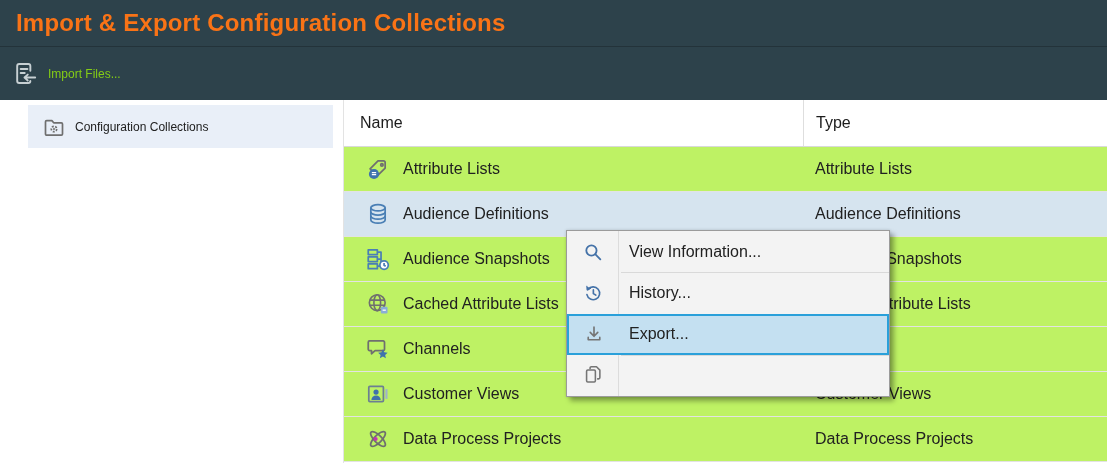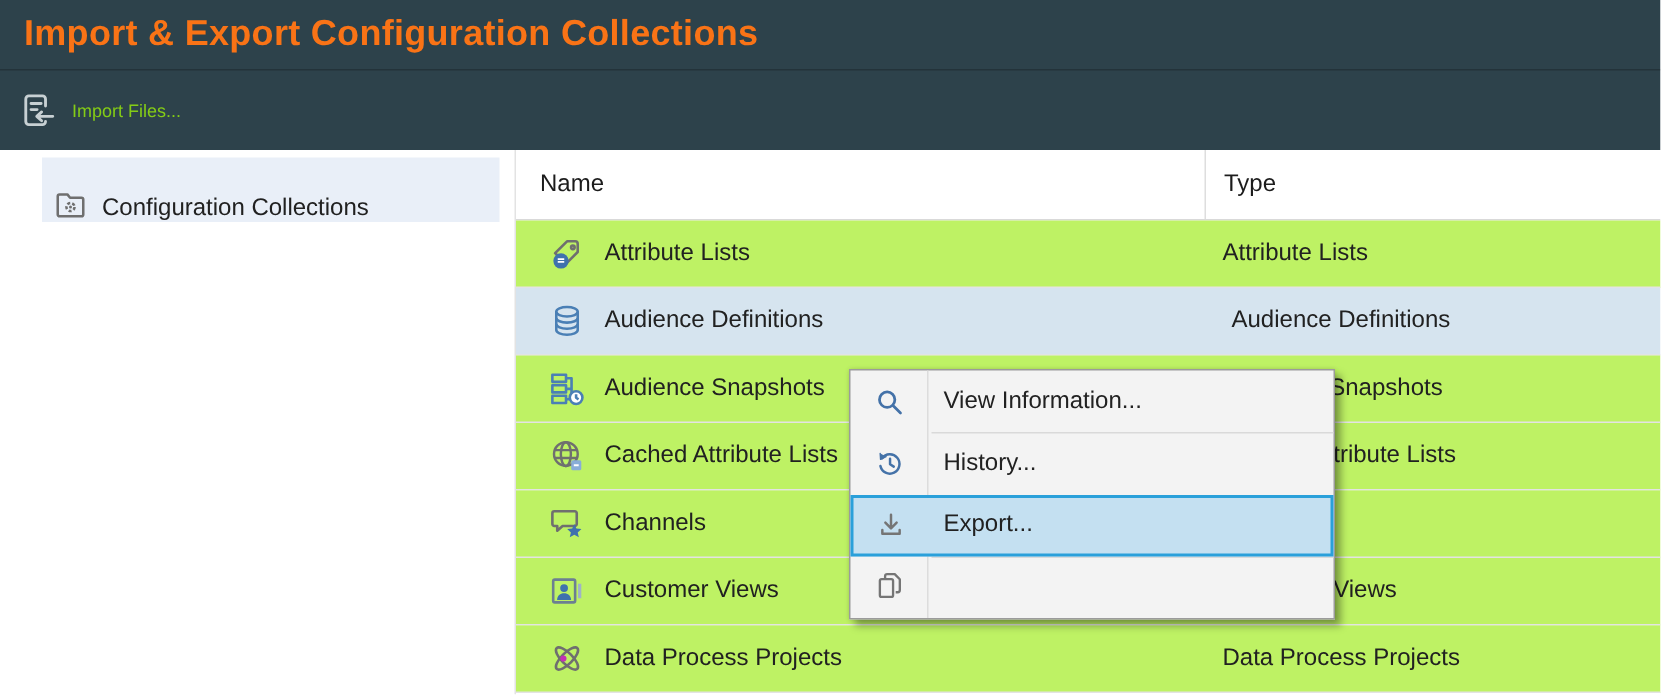--- a/index.html
+++ b/index.html
@@ -29,51 +29,51 @@
   .import-btn .ibtn-icon svg { width:100%; height:100%; }
   .import-btn .ibtn-label { color:#84cc16; font-size:12px; }
 
   
   .sidebar {
     position:absolute; left:0; top:100px; width:344px; bottom:0;
     background:#ffffff; border-right:1px solid #e3e3e3;
   }
   .side-item {
     margin:5px 10px 0 28px; width:305px; height:43px;
-    display:flex; align-items:flex-end; padding-left:7px; gap:9px;
-    font-size:16px; color:#212121; cursor:pointer;
+    display:flex; align-items:center; padding-left:14px; gap:9px;
+    font-size:12px; color:#212121; cursor:pointer;
   }
   .side-item.selected { background:var(--sidebar-selected-bg,#e9eff8); }
   .side-item .s-icon { width:24px; height:24px; display:flex; }
   .side-item .s-icon svg { width:100%; height:100%; }
 
   
   .main { position:absolute; left:344px; top:100px; right:0; bottom:0; background:#fff; }
   .thead {
     height:47px; display:flex; align-items:stretch;
     border-bottom:1px solid #d9d9d9; font-weight:normal; font-size:16px; color:#1c1c1c;
   }
   .thead .col-name { width:459px; display:flex; align-items:center; padding-left:16px; }
   .thead .col-type { flex:1; display:flex; align-items:center; padding-left:12px; border-left:1px solid #dedede; }
   .trow {
     height:45px; display:flex; align-items:center;
     border-bottom:1px solid #e3e3e3; font-size:16px; background:#bef264; cursor:pointer;
   }
-  .trow.selected { background:var(--selected-row-bg,#d6e4ef);gap:6px; }
+  .trow.selected { background:var(--selected-row-bg,#d6e4ef); }
   .cell-name { width:459px; display:flex; align-items:center; padding-left:21px; gap:12px; overflow:hidden; white-space:nowrap; }
   .row-icon { width:26px; height:26px; flex:0 0 26px; display:flex; }
   .row-icon svg { width:100%; height:100%; }
   .cell-type { flex:1; padding-left:12px; white-space:nowrap; overflow:hidden; }
 
   
   .context-menu {
     position:absolute; left:566px; top:230px; width:324px; height:167px;
     background:#f3f3f3; border:1px solid #9b9b9b;
     box-shadow:4px 4px 5px rgba(0,0,0,.34), 0 0 3px rgba(0,0,0,.15);
-    display:grid; grid-template-rows:repeat(4,1fr); z-index:10;margin-top:16px;
+    display:grid; grid-template-rows:repeat(4,1fr); z-index:10;
   }
   .menu-vdivider { position:absolute; left:51px; top:0; bottom:0; width:1px; background:#dcdcdc; }
   .menu-item { position:relative; display:flex; align-items:center; cursor:pointer; z-index:1; }
   .menu-item + .menu-item::before {
     content:""; position:absolute; left:54px; right:0; top:0; height:1px; background:#d9d9d9;
   }
   .menu-item .mi-icon { width:51px; flex:0 0 51px; display:flex; justify-content:center; }
   .menu-item .mi-icon svg { width:22px; height:22px; }
   .menu-item .mi-label { padding-left:11px; font-size:16px; color:#212121; }
   .menu-item.highlighted {

